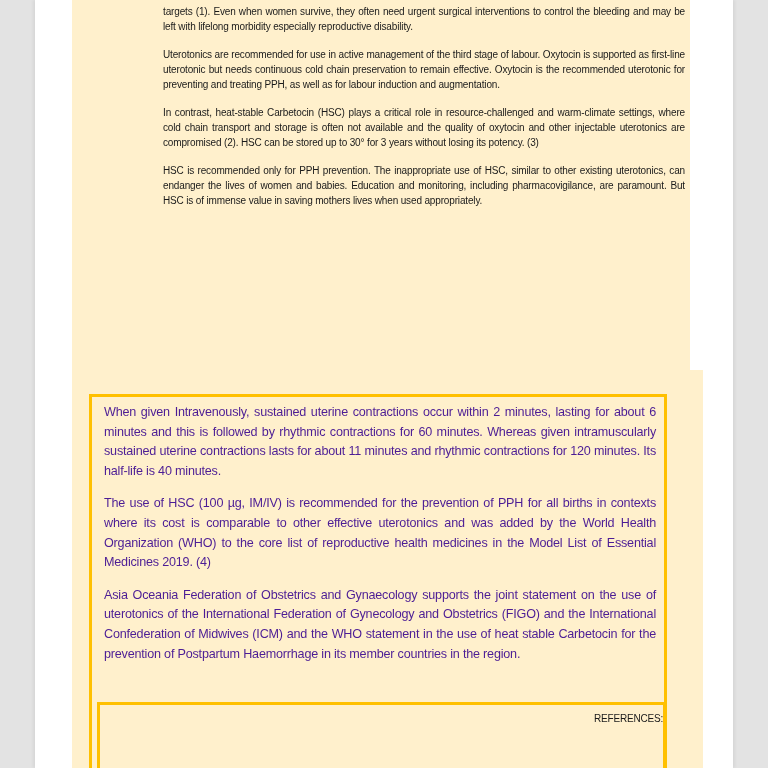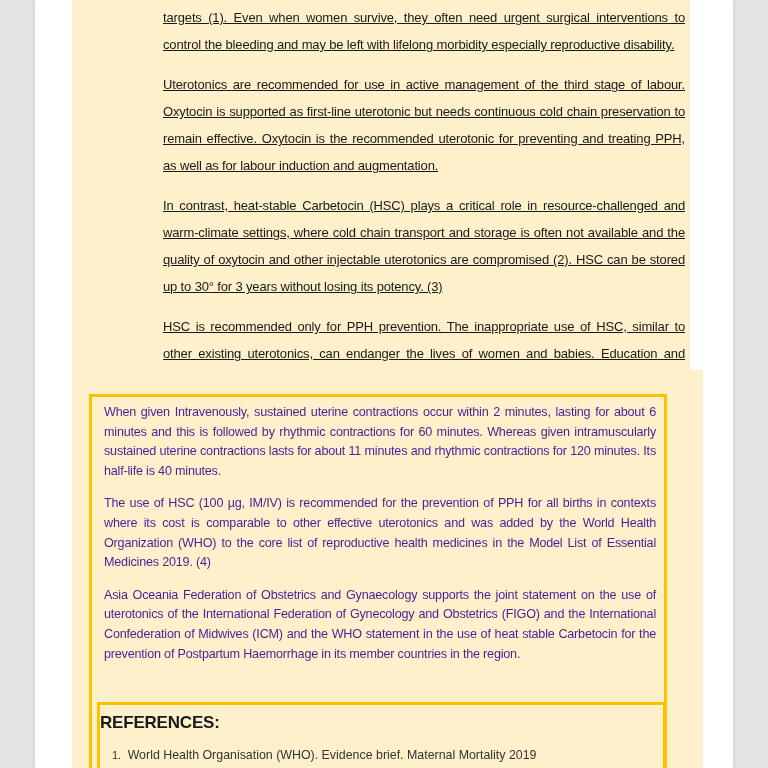--- a/index.html
+++ b/index.html
@@ -36,25 +36,24 @@
       height: 398px;
       background: #fff0cc;
     }
     .upper-text {
       position: absolute;
       left: 91px;
       top: 4px;
       width: 522px;
       color: #1a1a1a;
       font-family: "Liberation Sans", sans-serif;
-      font-size: 13px;
-      line-height: 27px;
+      font-size: 10px;
+      line-height: 15px;
       text-align: justify;
       letter-spacing: -0.15px;
-      text-decoration: underline;
     }
     .upper-text p {
       margin: 0 0 13px 0;
     }
     .info-box {
       position: absolute;
       left: 89px;
       top: 394px;
       width: 578px;
       height: 400px;
@@ -84,23 +83,23 @@
       height: 80px;
       border: 3px solid #ffc000;
       background: #fff0cc;
       box-sizing: border-box;
     }
     .refs-title {
       position: absolute;
       left: 0;
       right: 0;
       top: 8px;
-      text-align: left;
-      font-weight: bold;
-      font-size: 17px;
+      text-align: right;
+      font-weight: normal;
+      font-size: 10px;
       color: #1a1a1a;
       letter-spacing: -0.2px;
     }
     .refs-list {
       position: absolute;
       left: 12px;
       top: 43px;
       margin: 0;
       padding: 0;
       list-style: none;
@@ -135,19 +134,13 @@
 <div class="info-box">
   <div class="info-text">
     <p>When given   Intravenously, sustained uterine contractions occur within 2 minutes, lasting for about 6 minutes and this is followed by rhythmic contractions for 60 minutes. Whereas given intramuscularly sustained uterine contractions lasts for about 11 minutes and rhythmic contractions for 120 minutes. Its half-life is 40 minutes.</p>
     <p>The use of HSC (100 µg, IM/IV) is recommended for the prevention of PPH for all births in contexts where its cost is comparable to other effective uterotonics and was added by the World Health Organization (WHO) to the core list of reproductive health medicines in the Model List of Essential Medicines 2019. (4)</p>
     <p>Asia Oceania Federation of Obstetrics and Gynaecology supports the joint statement on the use of uterotonics of the International Federation of Gynecology and Obstetrics (FIGO) and the International Confederation of Midwives (ICM) and the WHO statement in the use of heat stable Carbetocin for the prevention of Postpartum Haemorrhage in its member countries in the region.</p>
   </div>
 </div>
 
 <div class="refs-box">
   <div class="refs-title">REFERENCES:</div>
-  <ul class="refs-list">
-    <li>
-      <span class="ref-num">1.</span>
-      <span>World Health Organisation (WHO). Evidence brief. Maternal Mortality 2019</span>
-    </li>
-  </ul>
 </div>
 
 </body></html>

